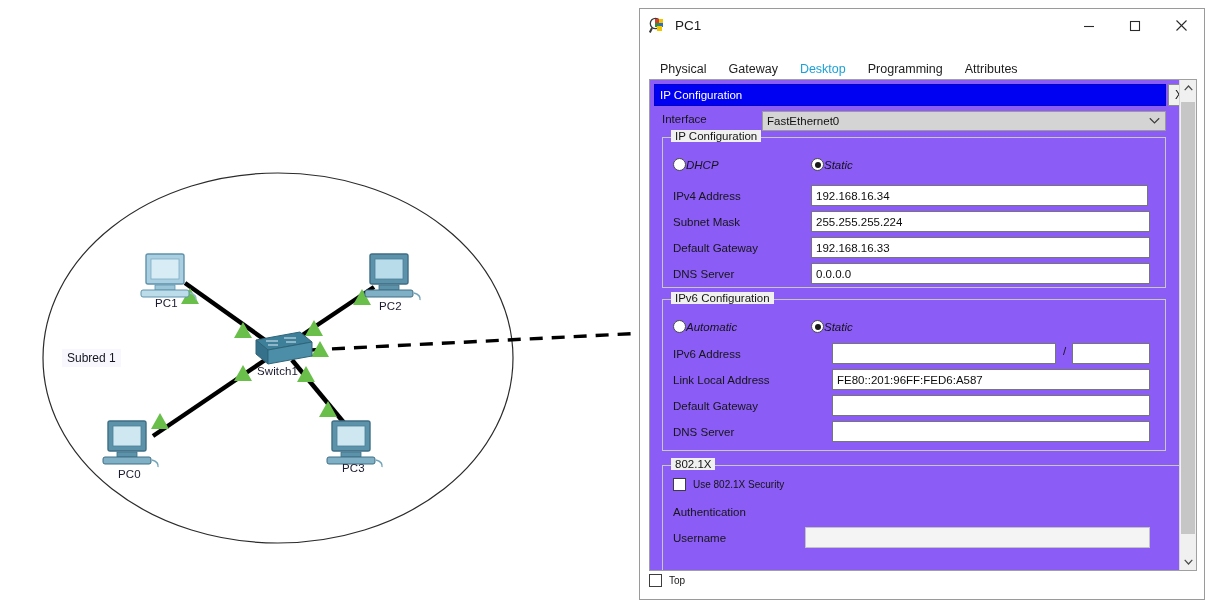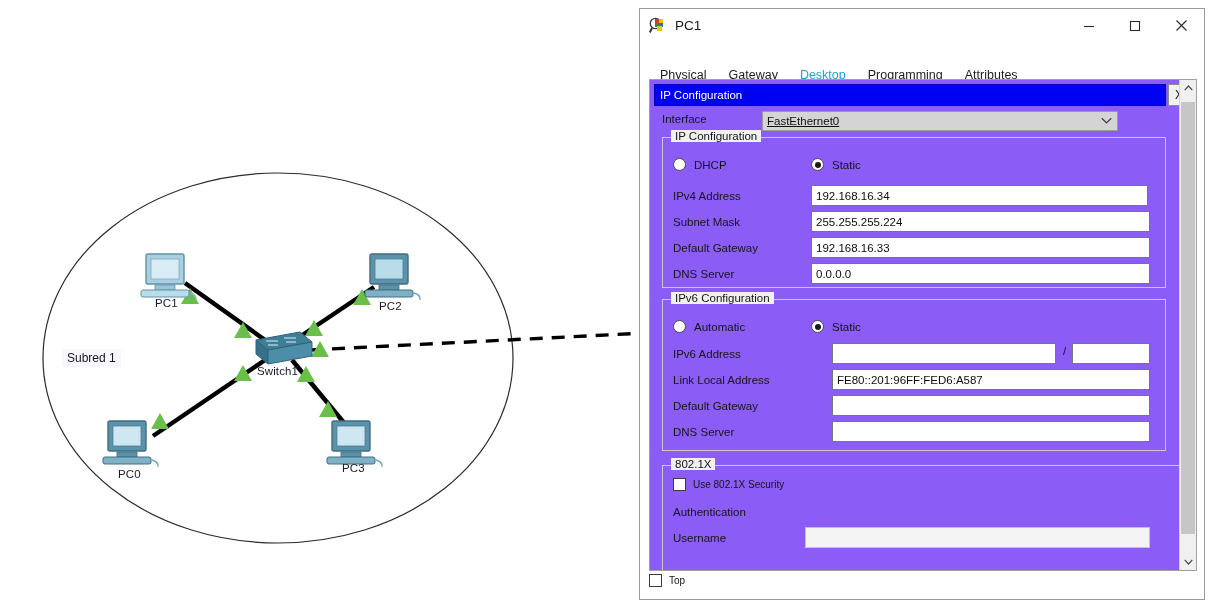--- a/index.html
+++ b/index.html
@@ -57,21 +57,21 @@
   .win-btn {
     width: 46px; height: 33px;
     display: flex; align-items: center; justify-content: center;
     color: #2a2a2a;
   }
 
   
   .tabstrip {
     position: relative;
     height: 27px;
-    margin: 20px 0 0 9px;
+    margin: 14px 0 0 9px;
     width: 340px;
     background: #ffffff;
     display: flex;
     align-items: flex-end;
   }
   .tab {
     font-size: 12.5px;
     color: #1d1d1d;
     padding: 0 11px 7px 11px;
     position: relative;
@@ -189,21 +189,21 @@
   }
   .radio.checked::after {
     content: "";
     position: absolute;
     left: 50%; top: 50%;
     width: 6px; height: 6px;
     margin: -3px 0 0 -3px;
     border-radius: 50%;
     background: #1a1a1a;
   }
-  .radio-label { font-size: 11.5px; color: #141414; margin-left: 8px; }
+  .radio-label { font-size: 11.5px; color: #141414; margin-left: 0; font-style: italic; }
 
   .cbox {
     width: 13px; height: 13px;
     border: 1px solid #3d3d3d;
     background: #fff;
     box-sizing: border-box;
     flex: none;
   }
   .cbox-label { font-size: 10px; color: #141414; margin-left: 7px; }
 
@@ -371,21 +371,21 @@
       <div class="panel-body">
 
         <div class="blue-bar">
           <span class="blue-bar-title">IP Configuration</span>
         </div>
         <div class="blue-close">X</div>
 
         <div class="row" style="left:12px; top:33px; width:520px;">
           <span class="lbl" style="width:100px;">Interface</span>
         </div>
-        <div class="combo" style="position:absolute; left:112px; top:31px; width:356px;text-decoration:underline;">
+        <div class="combo" style="position:absolute; left:112px; top:31px; width:404px;">
           <span>FastEthernet0</span>
           <svg class="chev" width="11" height="7" viewBox="0 0 11 7">
             <path d="M0.8,0.8 L5.5,5.4 L10.2,0.8" fill="none" stroke="#3c3c3c" stroke-width="1.2"></path>
           </svg>
         </div>
 
         <div class="group" style="left:12px; top:57px; width:504px; height:151px;">
           <div class="group-title">IP Configuration</div>
         </div>
 

